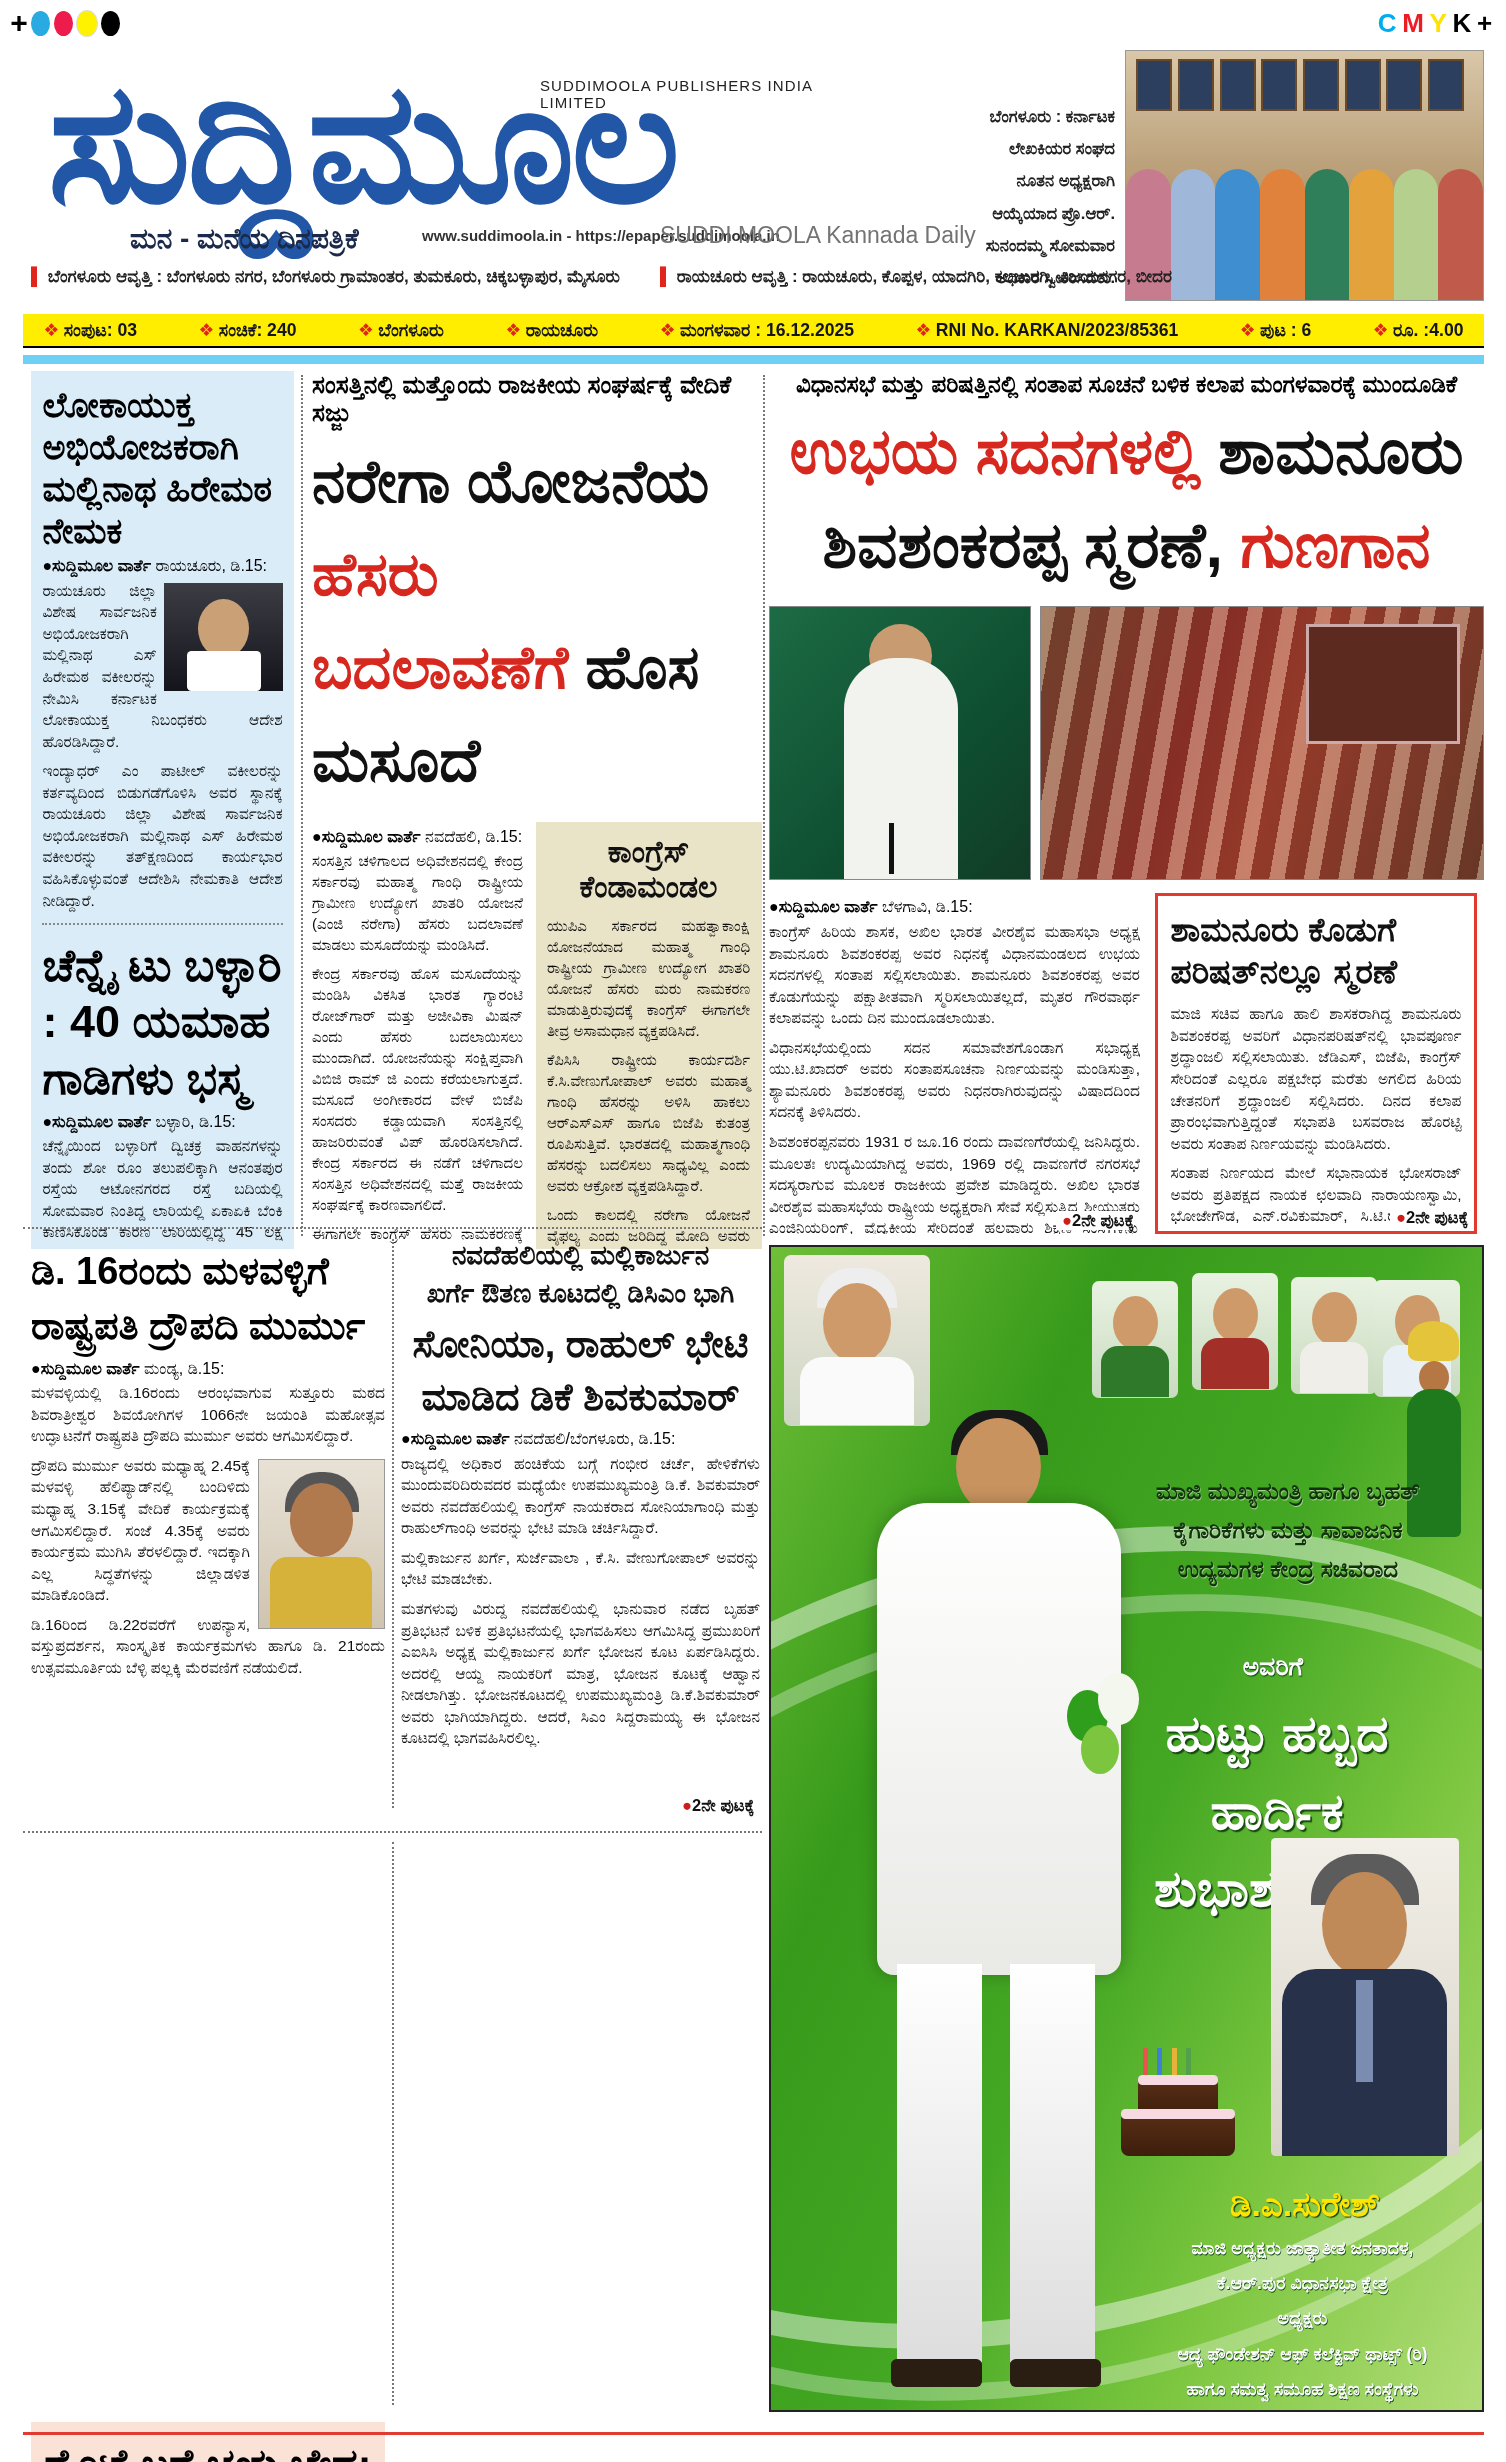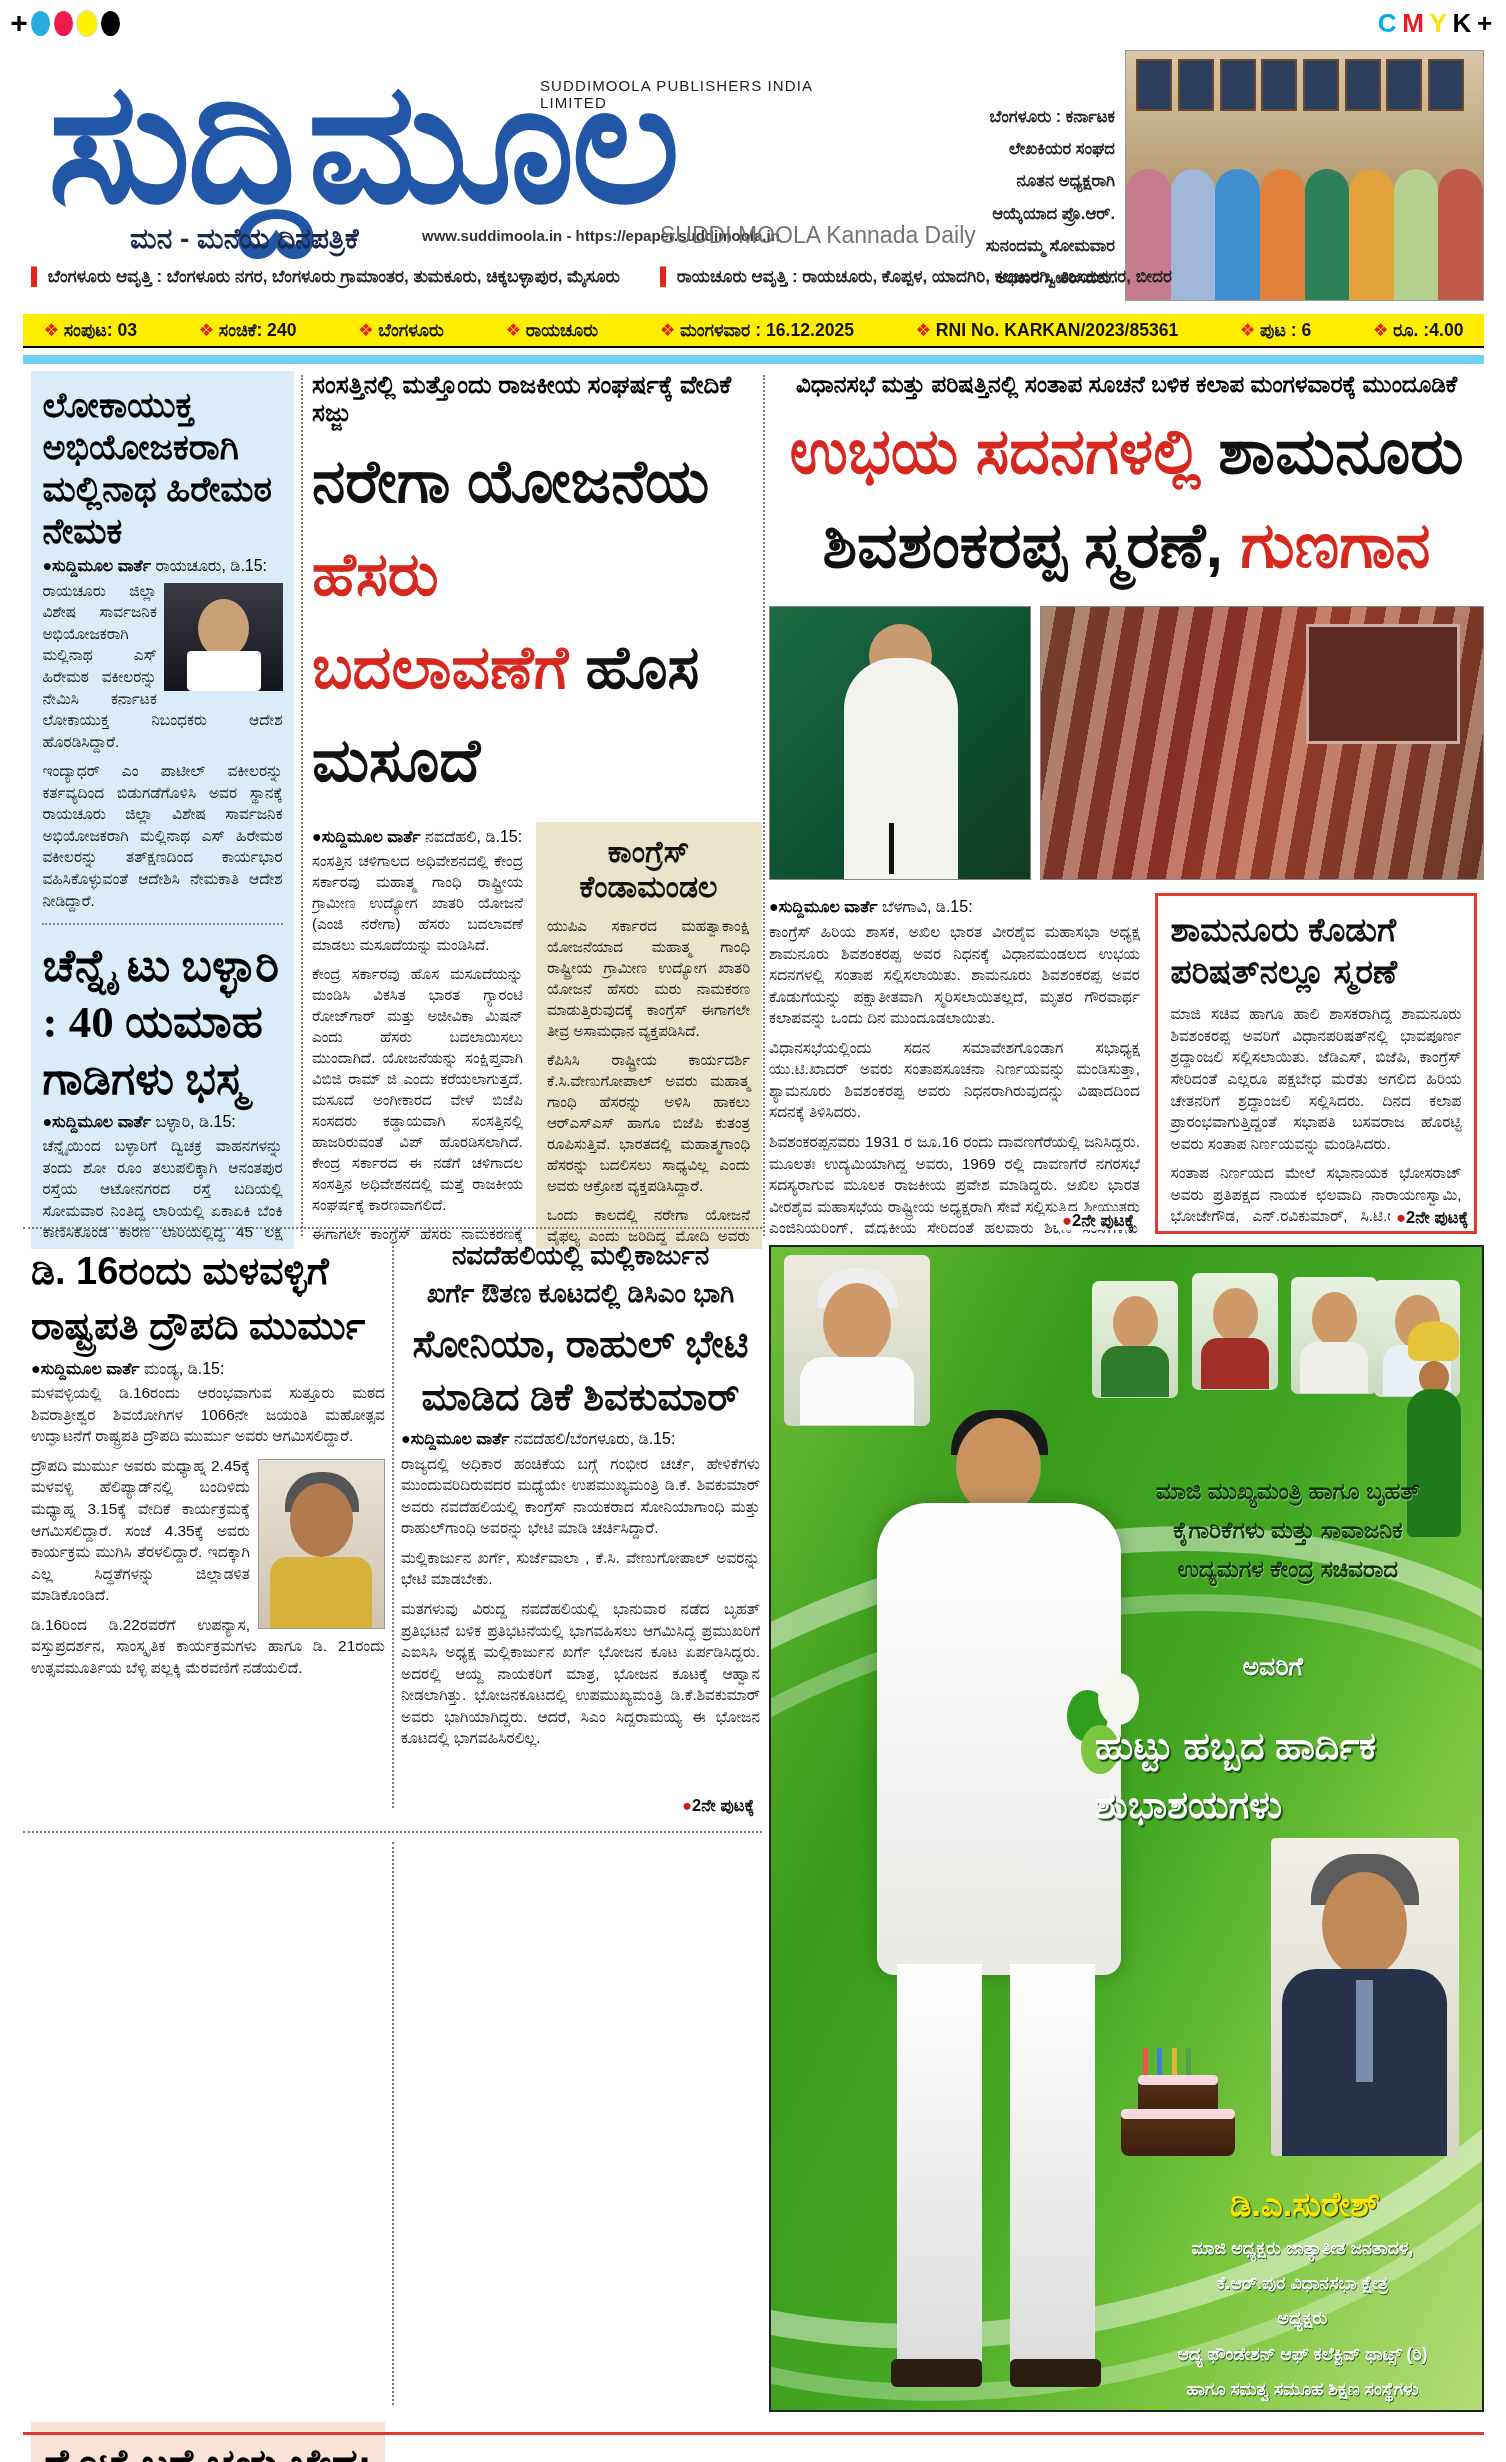--- a/index.html
+++ b/index.html
@@ -38,21 +38,21 @@
   .byline{font-size:16px;margin:5.7px 0 4.5px;color:#000;}
   .byline .src{font-weight:800;}
   .bt{font-size:15.4px;line-height:1.4;text-align:justify;margin:0 0 8px;color:#0c0c0c;}
   .cont{font-weight:bold;font-size:16.5px;text-align:right;}
   .cont .dot{color:#cc1f1a;}
   .vdot{border-left:2.3px dotted #777;}
   .hdot{border-top:2.3px dotted #777;}
   
   .col1{left:31px;top:371px;width:263px;height:878px;background:#d9ecf8;padding:12.5px 11.4px;box-sizing:border-box;overflow:hidden;}
   .col1 .hl1{font-size:35px;}
-  .col1 .hl2{font-size:45px;line-height:1.25;font-family:Liberation Serif, serif;}
+  .col1 .hl2{font-size:45px;line-height:1.25;}
   .ph-lawyer{float:right;width:119px;height:108px;margin:3.4px 0 4.5px 6.8px;background:linear-gradient(#3c3c44,#14141c);position:relative;overflow:hidden;}
   .ph-lawyer .face{position:absolute;left:34px;top:16px;width:51px;height:59px;border-radius:50%;background:#caa077;}
   .ph-lawyer .band{position:absolute;left:23px;top:68px;width:74px;height:40px;background:#fff;border-radius:4.5px;}
   .divdot{border-top:2.3px dotted #888;margin:11.4px 0 13.6px;}
   
   .nrega{left:312px;top:371px;width:450px;height:878px;overflow:hidden;}
   .nrega .kicker{font-size:24.4px;}
   .nrega .hlbig{font-size:60px;line-height:1.55;font-weight:bold;margin-top:8px;}
   .nrega-cols{display:flex;gap:12.5px;margin-top:15px;}
   .nrega-left{width:211px;}
@@ -121,21 +121,21 @@
   .lady{position:absolute;left:620px;top:74px;width:85px;height:244px;}
   .lady .sheaf{position:absolute;left:17px;top:0;width:51px;height:40px;background:#e3c43b;border-radius:50% 50% 20% 20%;}
   .lady .head{position:absolute;left:28.4px;top:40px;width:30px;height:33px;border-radius:50%;background:#b57844;}
   .lady .body{position:absolute;left:16px;top:68px;width:54px;height:148px;background:#1e7a1c;border-radius:23px 23px 5.7px 5.7px;}
   .ad-intro{position:absolute;left:335px;top:225px;width:364px;text-align:center;font-size:23px;font-weight:bold;
             color:#11330a;line-height:1.7;text-shadow:0.6px 0.6px 0 rgba(255,255,255,.5);}
   .ad-banner{position:absolute;left:318px;top:347px;width:368px;height:52px;background:linear-gradient(#0c5c20,#117a2c 50%,#0a4a1a);
              border-radius:5.7px;display:flex;align-items:center;justify-content:center;box-shadow:0 2.3px 5.7px rgba(0,0,0,.4);}
   .ad-banner span{color:#ffe62e;font-size:30px;font-weight:bold;text-shadow:1.1px 1.1px 1.1px #052c0d;}
   .ad-to{position:absolute;left:318px;top:405px;width:368px;text-align:center;color:#fff;font-size:25px;font-weight:bold;text-shadow:0.6px 0.6px 1.1px #0a3a12;}
-  .ad-greet{position:absolute;left:324px;top:470px;width:364px;color:#ffffff;font-size:38px;font-weight:bold;
+  .ad-greet{position:absolute;left:324px;top:449px;width:364px;text-align:center;color:#ffffff;font-size:50px;font-weight:bold;
             line-height:1.55;text-shadow:1.7px 1.7px 1.1px #14480f;}
   .suresh{position:absolute;left:500px;top:591px;width:188px;height:318px;background:linear-gradient(#f2efe8,#d8d4c8);border-radius:4.5px;overflow:hidden;}
   .suresh .hair{position:absolute;left:40px;top:16px;width:108px;height:51px;border-radius:45px 45px 0 0;background:#5c5c5c;}
   .suresh .face{position:absolute;left:51px;top:34px;width:85px;height:105px;border-radius:50%;background:#c08a58;}
   .suresh .suit{position:absolute;left:11.4px;top:131px;width:165px;height:188px;background:#27324a;border-radius:34px 34px 0 0;}
   .suresh .tie{position:absolute;left:85px;top:142px;width:17px;height:102px;background:#7a8db0;}
   .cake{position:absolute;left:341px;top:790px;width:131px;height:131px;}
   .cake .tier{position:absolute;background:linear-gradient(#5a2f16,#3d1e0c);border-radius:8px;}
   .cake .t1{left:8.5px;top:74px;width:114px;height:45px;}
   .cake .t2{left:25.6px;top:40px;width:80px;height:40px;}

